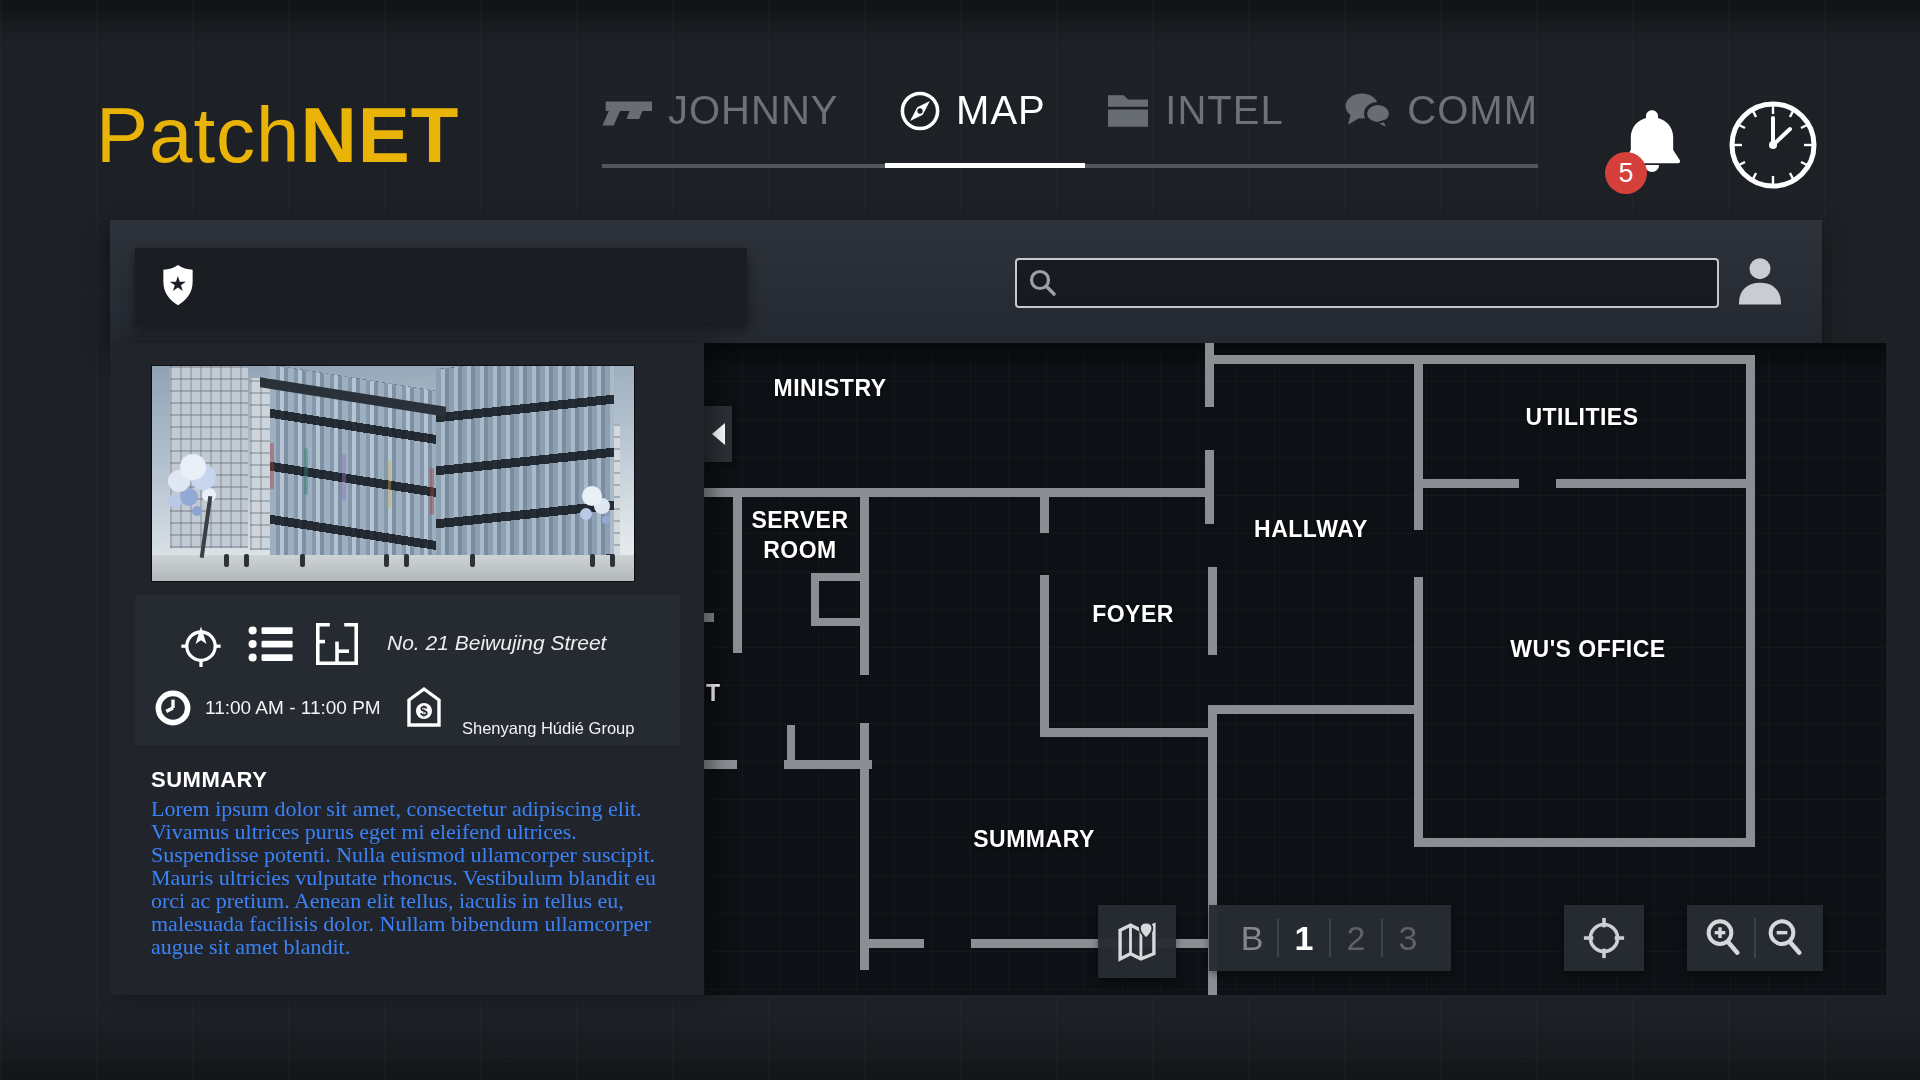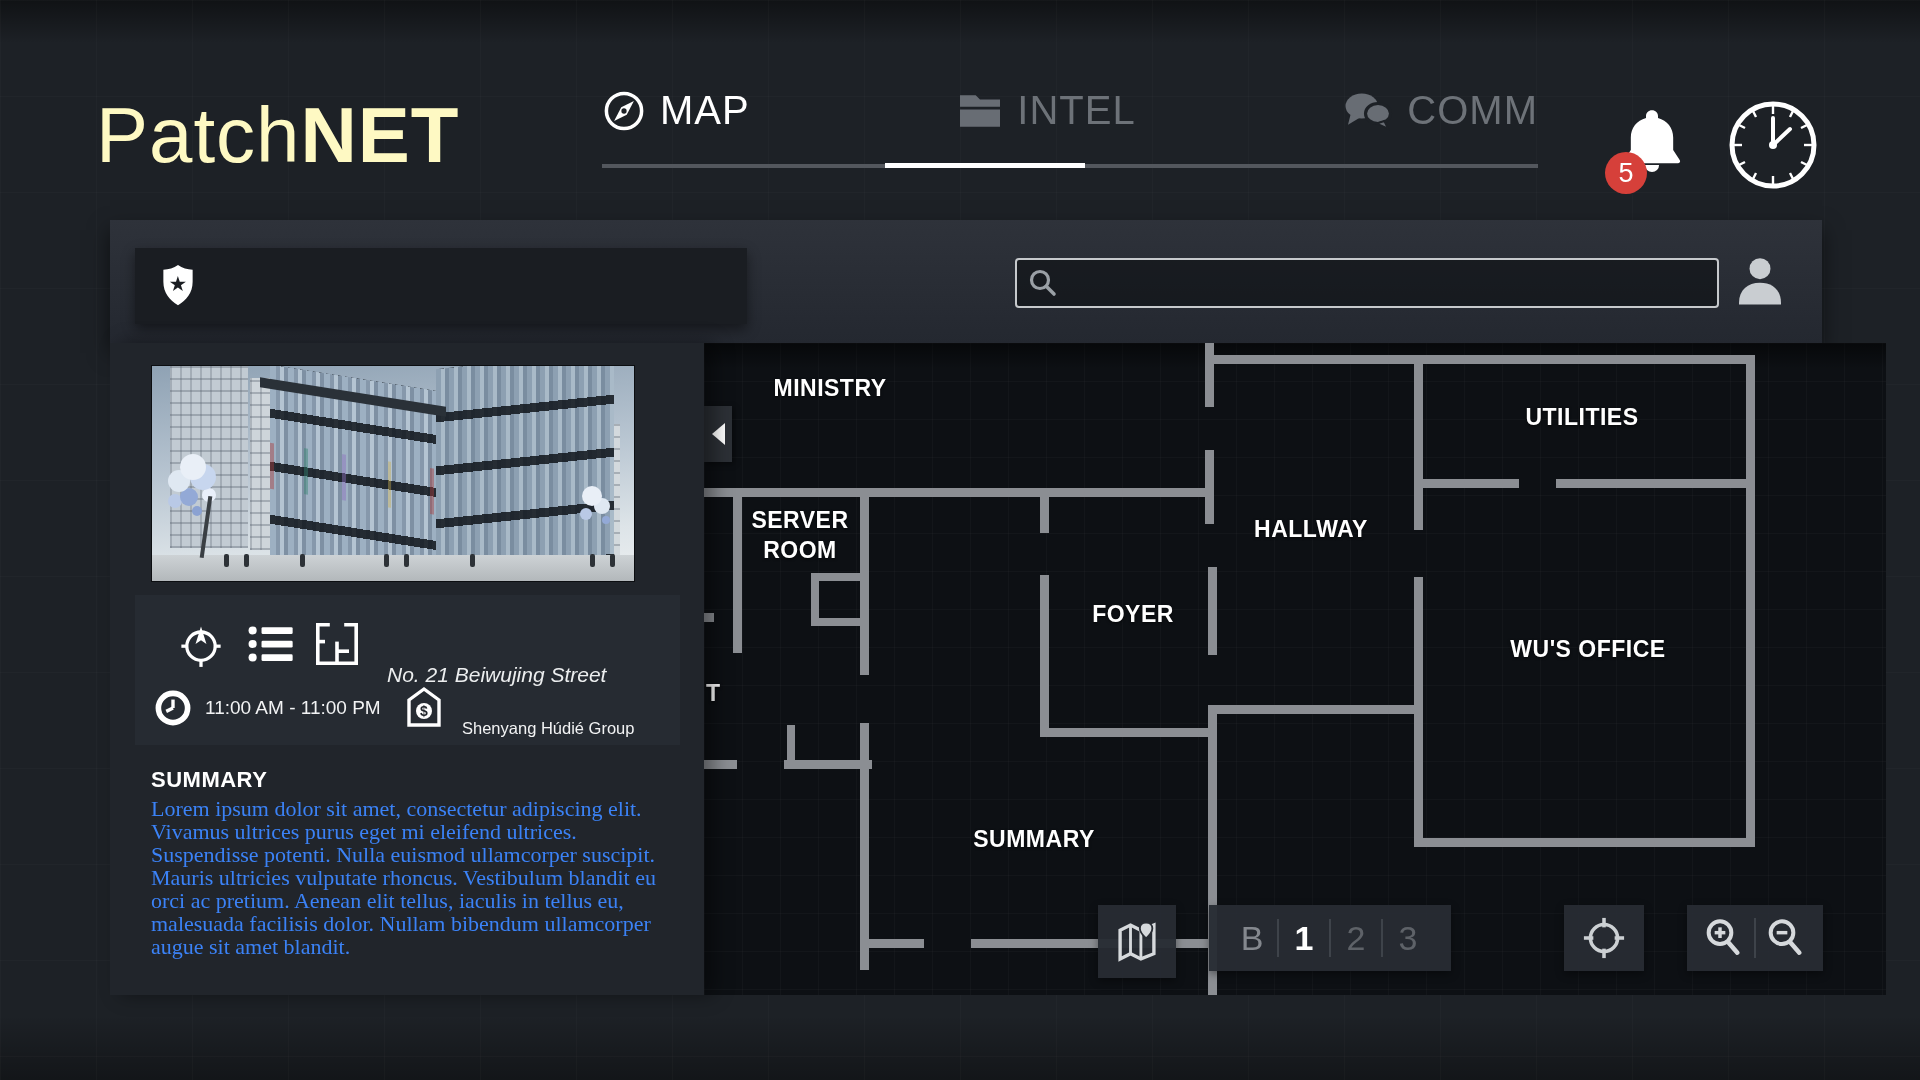--- a/index.html
+++ b/index.html
@@ -11,21 +11,21 @@
       linear-gradient(90deg, rgba(255,255,255,0.018) 1px, transparent 1px),
       linear-gradient(180deg, rgba(0,0,0,0.45) 0%, rgba(0,0,0,0) 4%, rgba(0,0,0,0) 94%, rgba(0,0,0,0.35) 100%);
     background-size:96px 96px,96px 96px,100% 100%;
     font-family:"Liberation Sans", sans-serif;
     color:#fff;
   }
   .abs{position:absolute;}
   svg{display:block;}
 
   
-  .logo{left:96px;top:96px;font-size:78px;line-height:1;color:#fef9c3;letter-spacing:1px;}
+  .logo{left:96px;top:96px;font-size:78px;line-height:1;color:#eab308;letter-spacing:1px;}
   .logo .light{font-weight:400;}
   .logo .bold{font-weight:700;}
   .tabs{left:602px;top:88px;width:936px;display:flex;justify-content:space-between;align-items:center;}
   .tab{display:flex;align-items:center;gap:14px;cursor:pointer;}
   .tab .label{font-size:40px;letter-spacing:1px;color:#6d7278;font-weight:500;}
   .tab.active .label{color:#ffffff;}
   .underline-gray{left:602px;top:164px;width:936px;height:4px;background:#53575d;}
   .underline-white{left:885px;top:163px;width:200px;height:5px;background:#ffffff;}
   .badge{left:1605px;top:152px;width:42px;height:42px;border-radius:50%;background:#d6403a;
          display:flex;align-items:center;justify-content:center;font-size:27px;font-weight:500;}
@@ -53,21 +53,21 @@
       repeating-linear-gradient(90deg, rgba(85,95,108,0.28) 0 2px, transparent 2px 10px);}
   .glass{position:absolute;}
   .glass .bands{position:absolute;inset:0;background:repeating-linear-gradient(180deg, transparent 0 44px, rgba(15,20,26,0.85) 44px 53px);}
   .glass .specks{position:absolute;left:0;right:0;top:78px;height:46px;opacity:.8;background:repeating-linear-gradient(90deg,
       rgba(170,60,60,0.55) 0 4px, transparent 4px 34px, rgba(50,130,110,0.55) 34px 38px,
       transparent 38px 72px, rgba(140,110,190,0.55) 72px 76px, transparent 76px 118px, rgba(200,170,70,0.5) 118px 121px, transparent 121px 160px);}
   .photo .ground{position:absolute;left:0;right:0;bottom:0;height:26px;background:linear-gradient(#cdd2d5,#b3b8bb);}
   .tree{position:absolute;width:26px;height:26px;border-radius:50%;background:#e9eff7;}
   .person-dot{position:absolute;width:5px;height:13px;background:#2d3237;border-radius:2px;bottom:14px;filter:blur(0.4px);}
   .info-bg{left:25px;top:252px;width:545px;height:150px;background:#262b32;}
-  .addr{font-style:italic;font-size:21px;color:#eceeef;margin-top:32px;}
+  .addr{font-style:italic;font-size:21px;color:#eceeef;}
   .hours{font-size:19px;color:#f2f3f4;}
   .owner{font-size:16.5px;color:#f2f3f4;}
   .summary-title{font-size:22px;font-weight:700;letter-spacing:0.5px;color:#ffffff;}
   .summary-text{font-size:22px;line-height:23px;color:#3b82f6;width:514px;font-family:Liberation Serif, serif;}
 
   
   .map{left:704px;top:343px;width:1182px;height:652px;background:#0d1014;overflow:hidden;z-index:1;
     background-image:
       linear-gradient(rgba(255,255,255,0.022) 1px, transparent 1px),
       linear-gradient(90deg, rgba(255,255,255,0.022) 1px, transparent 1px);
@@ -90,20 +90,28 @@
   .zoom-sep{width:2px;height:40px;background:#3e434a;margin:0 6px;}
 </style>
 </head>
 <body>
 
 <div class="abs logo">
   <span class="light">Patch</span><span class="bold">NET</span>
 </div>
 
 <div class="abs tabs">
+  <div class="tab">
+    <span>
+      <svg width="52" height="32" viewBox="0 0 32 20">
+          <path d="M2 4 H31 V10 H25 L23 15 H15 L17 10 H11 L7 19 H0 L4 10 H2 Z" fill="#686d74"></path>
+        </svg>
+    </span>
+    <span class="label">JOHNNY</span>
+  </div>
   <div class="tab active">
     <span>
       <svg width="44" height="44" viewBox="0 0 40 40">
         <circle cx="20" cy="20" r="16" fill="none" stroke="#ffffff" stroke-width="3.2"></circle>
         <path d="M11 29 L17.5 16.5 L29 11 L22.5 23.5 Z" fill="#ffffff"></path>
         <circle cx="20" cy="20" r="2.4" fill="#1d2126"></circle>
       </svg>
     </span>
     <span class="label">MAP</span>
   </div>

